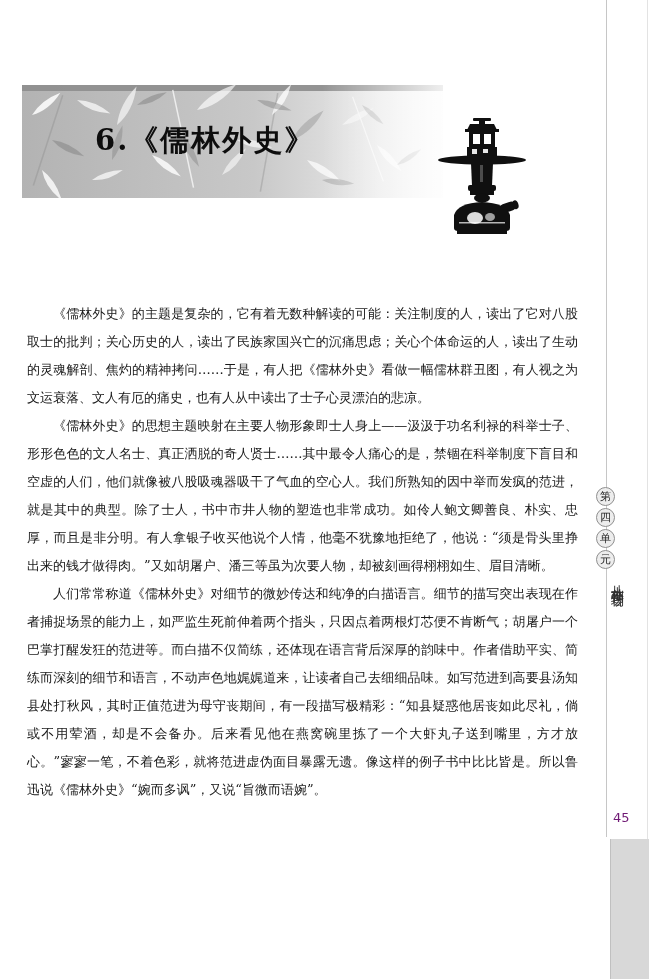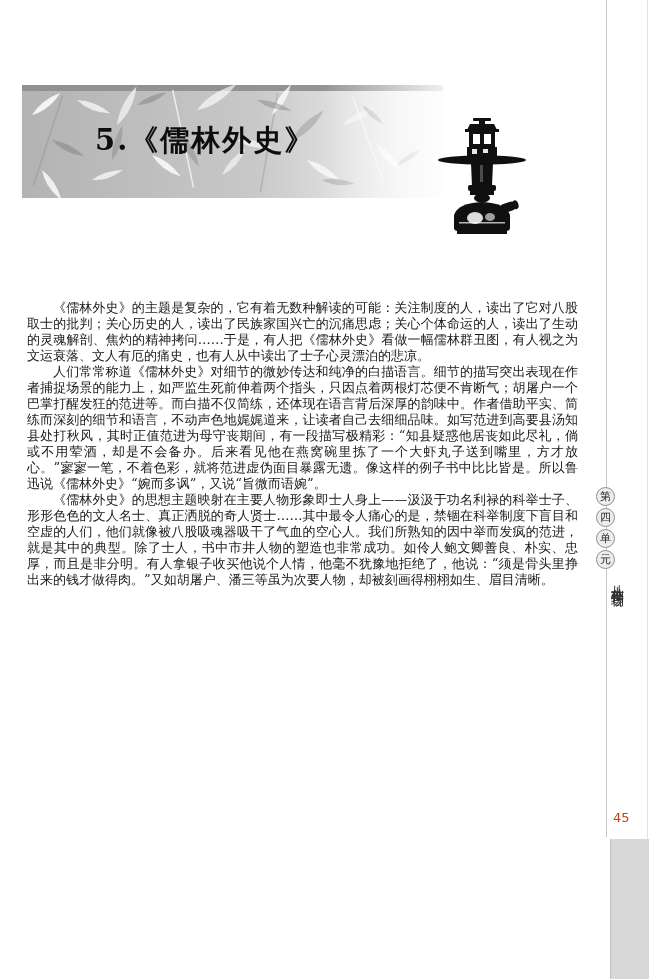--- a/index.html
+++ b/index.html
@@ -23,21 +23,21 @@
     font-family:"DejaVu Serif", serif;
   }
   
   .lantern{
     position:absolute;left:437px;top:118px;
     width:90px;height:117px;
   }
   
   .body-text{
     position:absolute;left:27px;top:300px;width:551px;
-    font-size:13px;line-height:16px;color:#191919;
+    font-size:13px;line-height:28px;color:#191919;
     text-align:justify;
   }
   .body-text p{margin:0;text-indent:2em;}
   
   .side-rule{
     position:absolute;left:606px;top:0;
     width:1px;height:837px;background:#c6c6c6;
   }
   .scan-edge{
     position:absolute;left:647px;top:0;
@@ -55,21 +55,21 @@
     font-family:"DejaVu Serif", serif;
   }
   .side-caption{
     position:absolute;left:608px;top:574px;
     writing-mode:vertical-rl;
     font-size:13px;letter-spacing:2px;color:#2e2e2e;
     font-family:"DejaVu Serif", serif;
   }
   .page-number{
     position:absolute;left:613px;top:810px;
-    font-size:13px;color:#c2410c;
+    font-size:13px;color:#701a75;
     font-family:"DejaVu Sans", sans-serif;
   }
   .gray-block{
     position:absolute;left:610px;top:839px;
     width:38px;height:140px;background:#d8d8d8;
     border-left:1px solid #c0c0c0;
   }
 </style>
 </head>
 <body>
@@ -117,21 +117,21 @@
       <use href="#leaf" fill="#7f7f7f" opacity="0.5" transform="translate(115,20) rotate(-20) scale(0.9)"></use>
       <use href="#leaf" fill="#8a8a8a" opacity="0.5" transform="translate(160,50) rotate(65)"></use>
       <use href="#leaf" fill="#808080" opacity="0.45" transform="translate(235,15) rotate(20)"></use>
       <use href="#leaf" fill="#8a8a8a" opacity="0.4" transform="translate(270,55) rotate(-40) scale(1.2)"></use>
       <use href="#leaf" fill="#909090" opacity="0.4" transform="translate(340,20) rotate(45) scale(0.8)"></use>
       <use href="#leaf" fill="#858585" opacity="0.45" transform="translate(90,75) rotate(-70)"></use>
       <use href="#leaf" fill="#8d8d8d" opacity="0.4" transform="translate(300,95) rotate(10) scale(0.9)"></use>
       <use href="#leaf" fill="#888888" opacity="0.35" transform="translate(375,80) rotate(-30) scale(0.8)"></use>
       <rect x="300" y="0" width="121" height="113" fill="url(#fade)"></rect>
     </svg>
-    <div class="chapter-title">5.《儒林外史》</div>
+    <div class="chapter-title">6.《儒林外史》</div>
   </div>
 
   <svg class="lantern" viewBox="0 0 90 117">
     <g fill="#101010">
       <rect x="36" y="0" width="18" height="3" rx="1"></rect>
       <rect x="42" y="2" width="6" height="5"></rect>
       <polygon points="33,6 57,6 60,12 30,12"></polygon>
       <rect x="28" y="11" width="34" height="3"></rect>
       <rect x="32" y="14" width="26" height="16"></rect>
       <rect x="30" y="29" width="30" height="10"></rect>
@@ -154,22 +154,22 @@
       <rect x="46" y="31" width="5" height="4" opacity="0.9"></rect>
       <rect x="43" y="47" width="3" height="17" opacity="0.25"></rect>
       <ellipse cx="38" cy="100" rx="8" ry="6" opacity="0.85"></ellipse>
       <ellipse cx="53" cy="99" rx="5" ry="4" opacity="0.6"></ellipse>
       <rect x="22" y="104" width="46" height="1.5" opacity="0.7"></rect>
     </g>
   </svg>
 
   <div class="body-text">
     <p>《儒林外史》的主题是复杂的，它有着无数种解读的可能：关注制度的人，读出了它对八股取士的批判；关心历史的人，读出了民族家国兴亡的沉痛思虑；关心个体命运的人，读出了生动的灵魂解剖、焦灼的精神拷问……于是，有人把《儒林外史》看做一幅儒林群丑图，有人视之为文运衰落、文人有厄的痛史，也有人从中读出了士子心灵漂泊的悲凉。</p>
+    <p>《儒林外史》的思想主题映射在主要人物形象即士人身上——汲汲于功名利禄的科举士子、形形色色的文人名士、真正洒脱的奇人贤士……其中最令人痛心的是，禁锢在科举制度下盲目和空虚的人们，他们就像被八股吸魂器吸干了气血的空心人。我们所熟知的因中举而发疯的范进，就是其中的典型。除了士人，书中市井人物的塑造也非常成功。如伶人鲍文卿善良、朴实、忠厚，而且是非分明。有人拿银子收买他说个人情，他毫不犹豫地拒绝了，他说：“须是骨头里挣出来的钱才做得肉。”又如胡屠户、潘三等虽为次要人物，却被刻画得栩栩如生、眉目清晰。</p>
     <p>人们常常称道《儒林外史》对细节的微妙传达和纯净的白描语言。细节的描写突出表现在作者捕捉场景的能力上，如严监生死前伸着两个指头，只因点着两根灯芯便不肯断气；胡屠户一个巴掌打醒发狂的范进等。而白描不仅简练，还体现在语言背后深厚的韵味中。作者借助平实、简练而深刻的细节和语言，不动声色地娓娓道来，让读者自己去细细品味。如写范进到高要县汤知县处打秋风，其时正值范进为母守丧期间，有一段描写极精彩：“知县疑惑他居丧如此尽礼，倘或不用荤酒，却是不会备办。后来看见他在燕窝碗里拣了一个大虾丸子送到嘴里，方才放心。”寥寥一笔，不着色彩，就将范进虚伪面目暴露无遗。像这样的例子书中比比皆是。所以鲁迅说《儒林外史》“婉而多讽”，又说“旨微而语婉”。</p>
-    <p>《儒林外史》的思想主题映射在主要人物形象即士人身上——汲汲于功名利禄的科举士子、形形色色的文人名士、真正洒脱的奇人贤士……其中最令人痛心的是，禁锢在科举制度下盲目和空虚的人们，他们就像被八股吸魂器吸干了气血的空心人。我们所熟知的因中举而发疯的范进，就是其中的典型。除了士人，书中市井人物的塑造也非常成功。如伶人鲍文卿善良、朴实、忠厚，而且是非分明。有人拿银子收买他说个人情，他毫不犹豫地拒绝了，他说：“须是骨头里挣出来的钱才做得肉。”又如胡屠户、潘三等虽为次要人物，却被刻画得栩栩如生、眉目清晰。</p>
   </div>
 
   <div class="side-rule"></div>
   <div class="scan-edge"></div>
 
   <div class="unit-badge">
     <div class="unit-circle">第</div>
     <div class="unit-circle">四</div>
     <div class="unit-circle">单</div>
     <div class="unit-circle">元</div>

